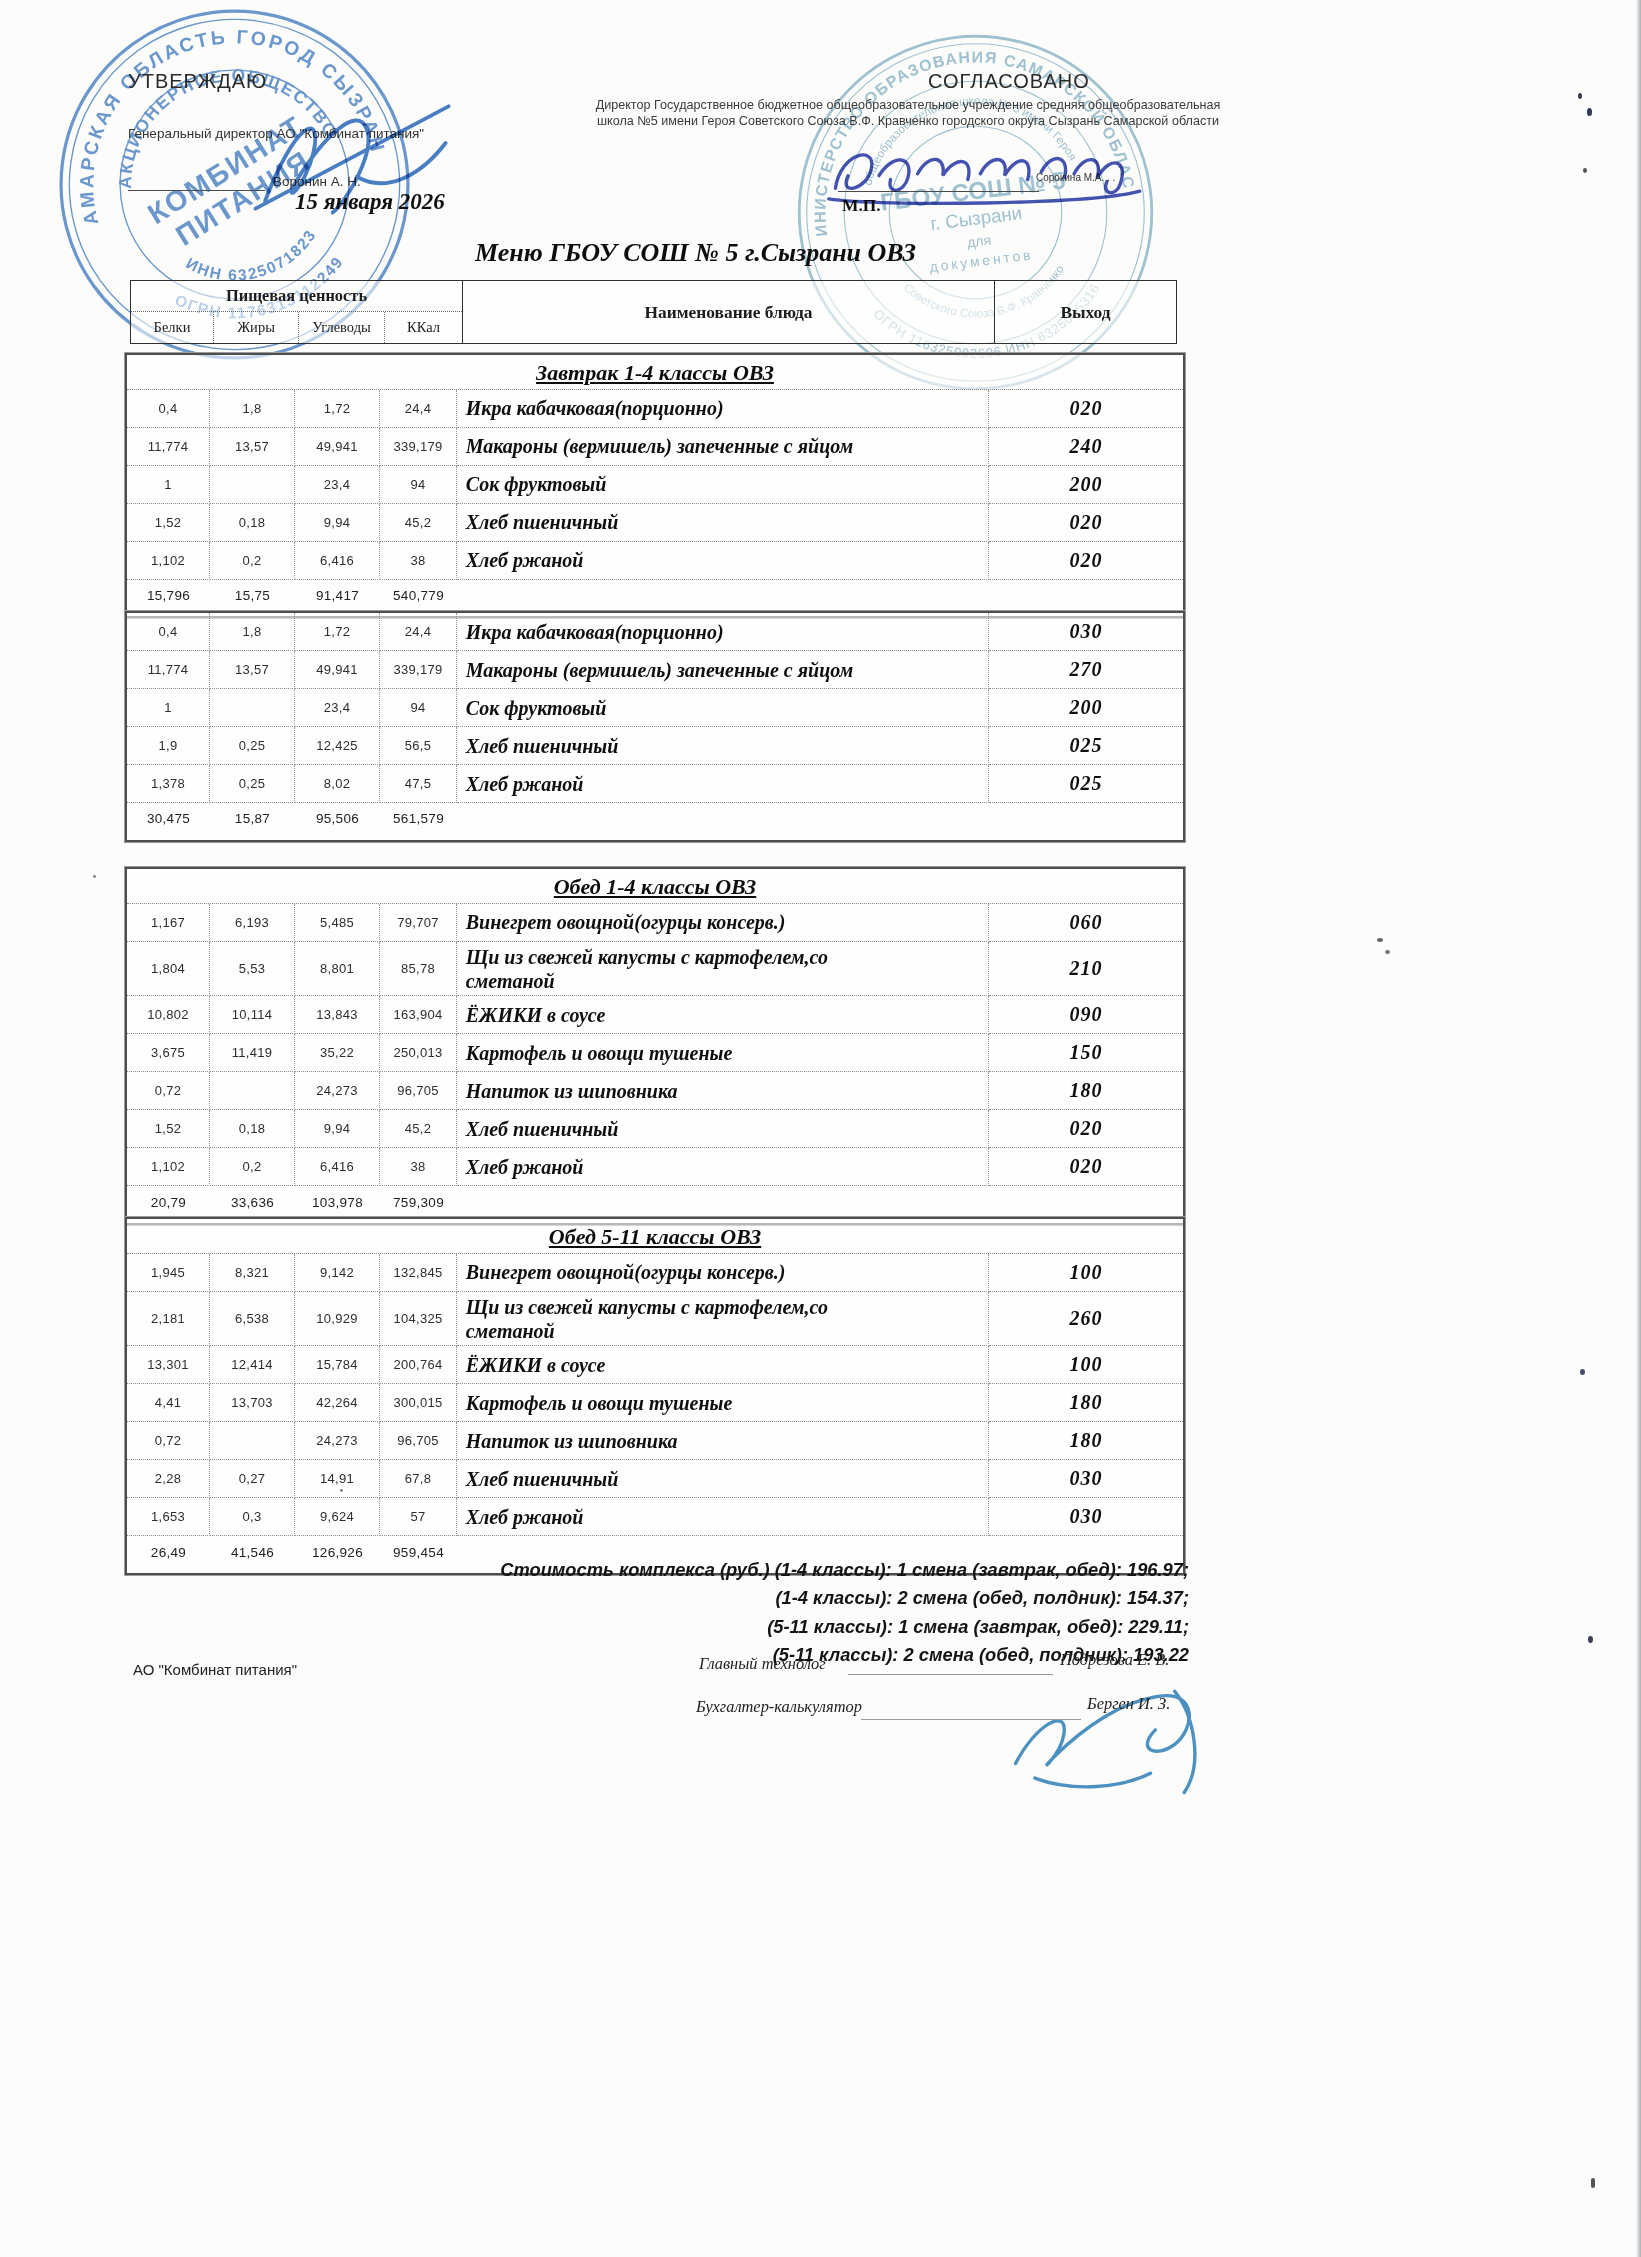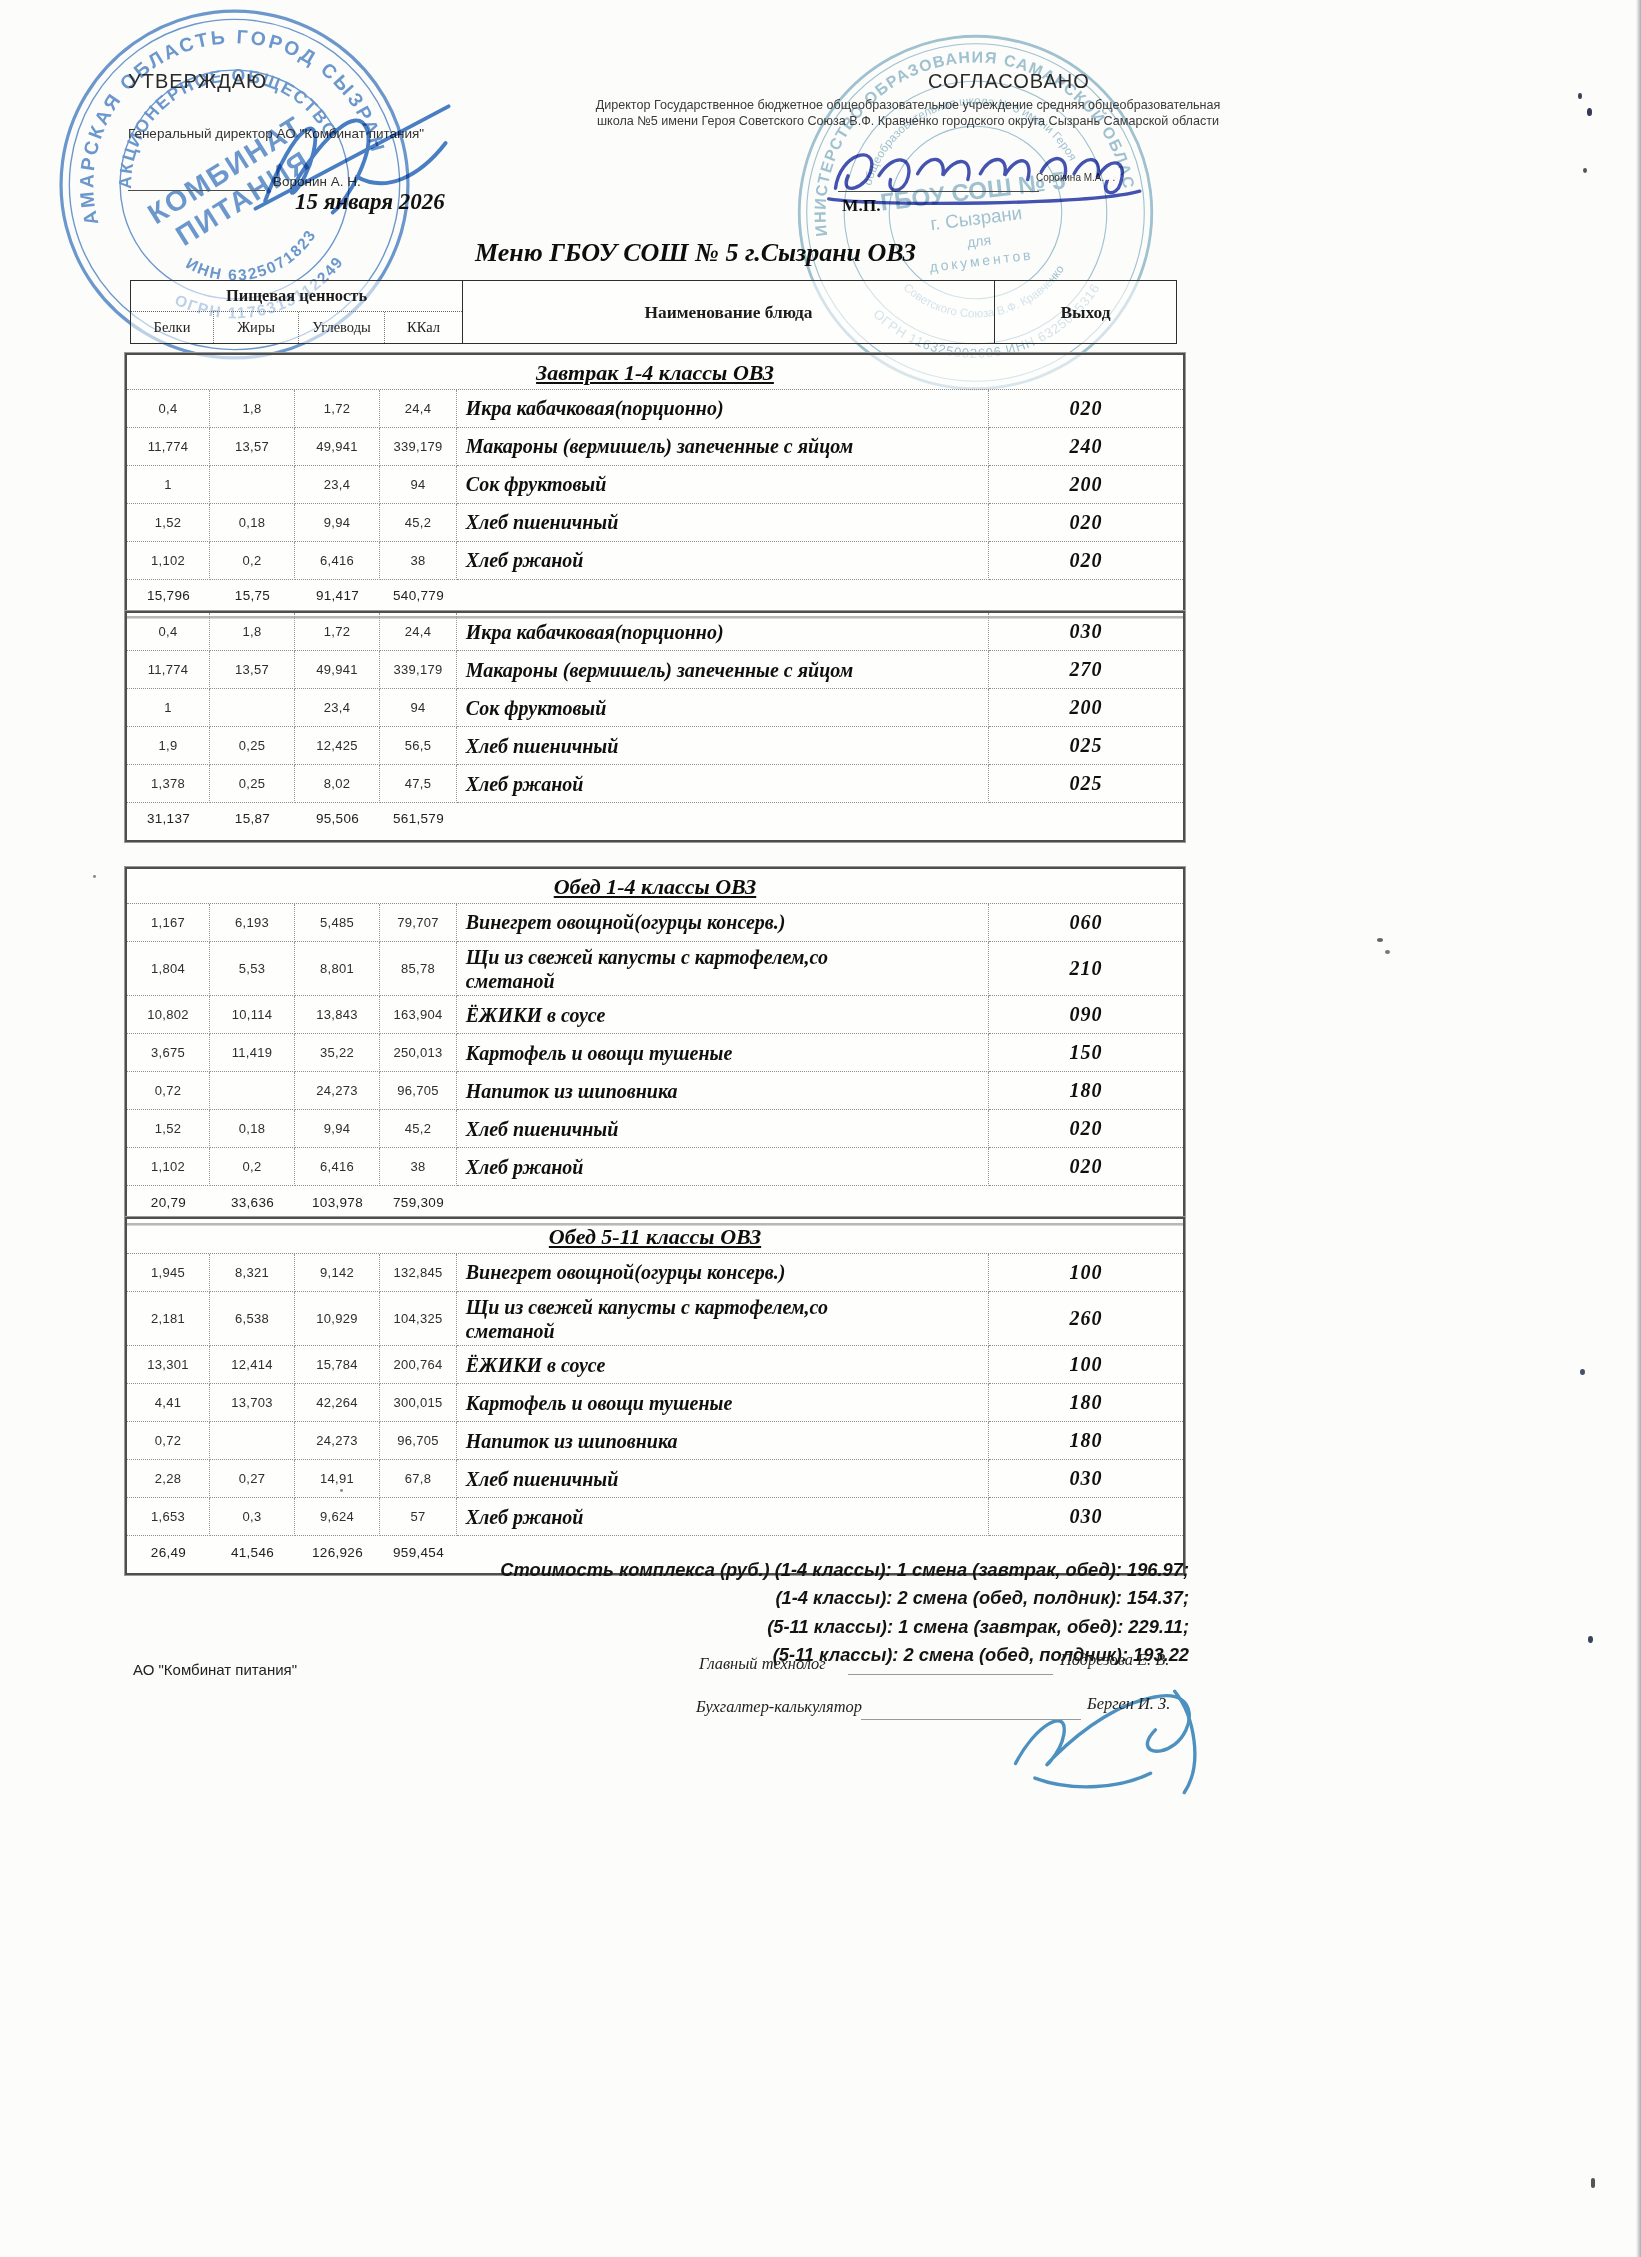--- a/index.html
+++ b/index.html
@@ -271,21 +271,21 @@
         </div>
         <div class="mrow">
           <div class="cell num">1,378</div>
           <div class="cell num">0,25</div>
           <div class="cell num">8,02</div>
           <div class="cell num">47,5</div>
           <div class="cell dish">Хлеб ржаной</div>
           <div class="cell out">025</div>
         </div>
         <div class="mrow totals">
-          <div class="cell num">31,137</div>
+          <div class="cell num">30,475</div>
           <div class="cell num">15,87</div>
           <div class="cell num">95,506</div>
           <div class="cell num">561,579</div>
           <div class="cell dish"></div>
           <div class="cell out"></div>
         </div>
       </div>
   </div>
   <div id="t3" class="abs menu-table">
     <div class="mtitle">Обед 1-4 классы ОВЗ</div>

